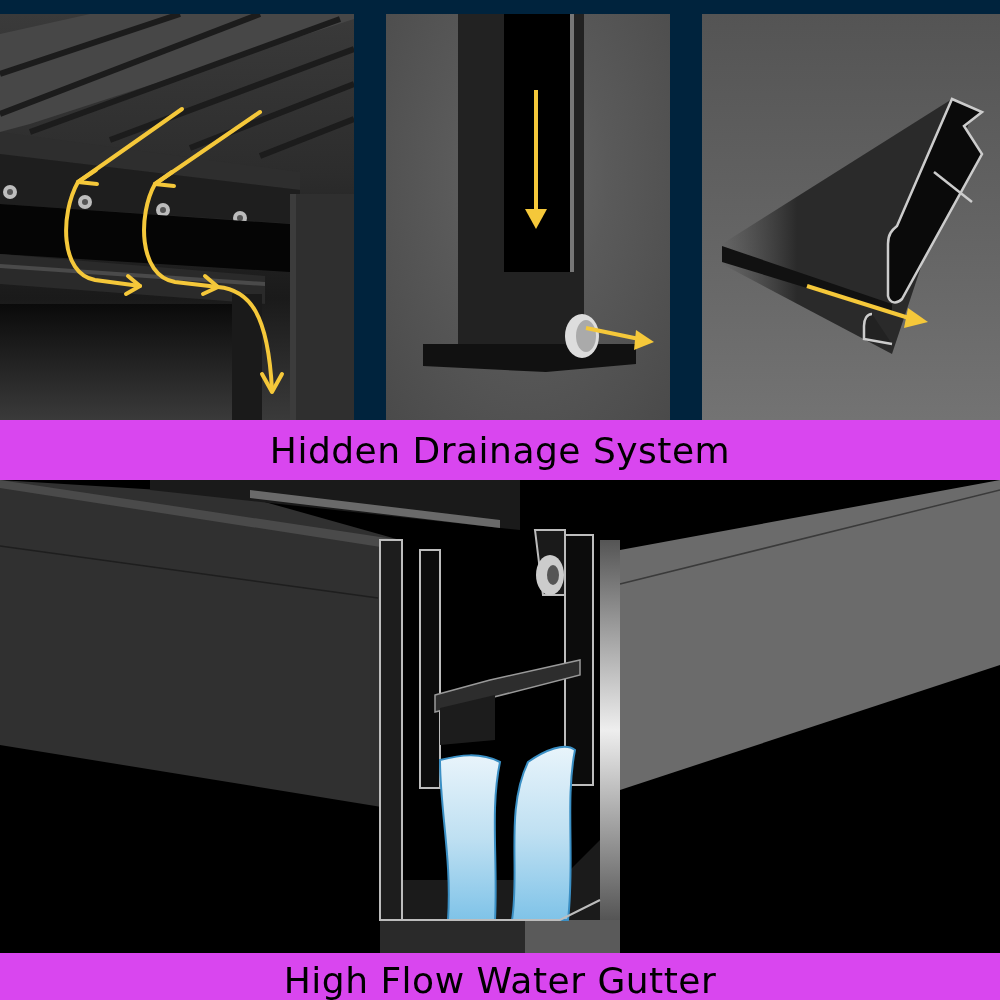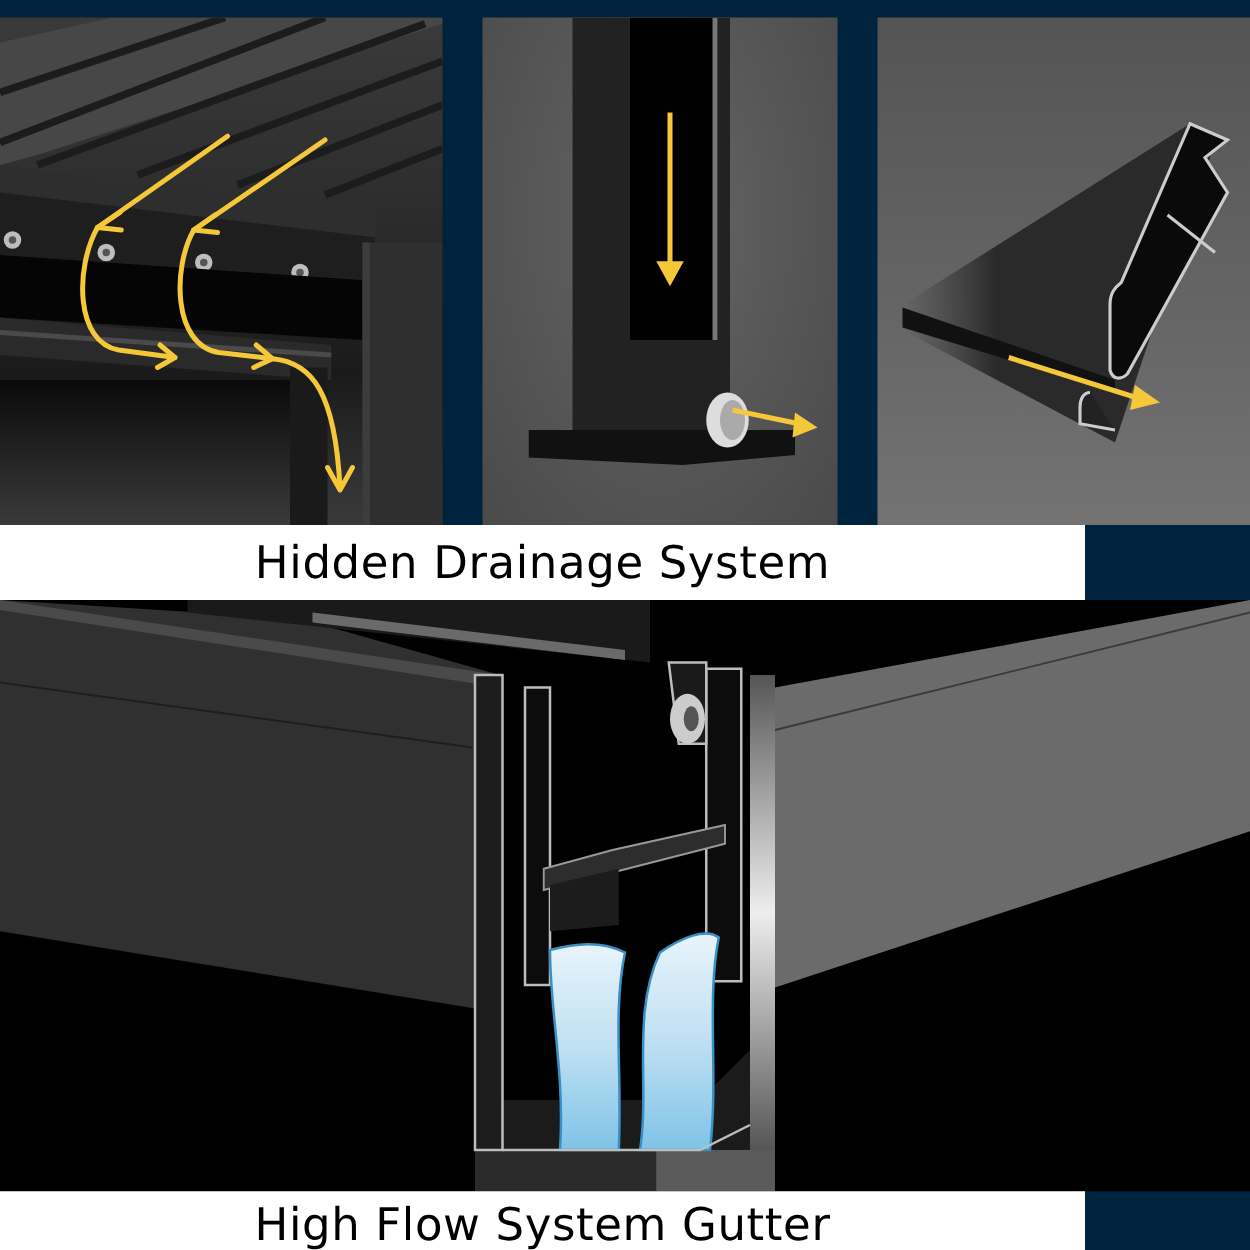--- a/index.html
+++ b/index.html
@@ -7,21 +7,21 @@
   .root { position:relative; width:1000px; height:1000px; background:#00233d; font-family:"DejaVu Sans", sans-serif; }
 
   
   .panel { position:absolute; top:14px; height:406px; overflow:hidden; }
   .p1 { left:0; width:354px; background:linear-gradient(180deg,#3a3a3a 0%,#2c2c2c 40%,#1a1a1a 70%,#3a3a3a 100%); }
   .p2 { left:386px; width:284px; background:radial-gradient(ellipse at 50% 40%,#6a6a6a 0%,#5a5a5a 40%,#4a4a4a 100%); }
   .p3 { left:702px; width:298px; background:linear-gradient(180deg,#545454 0%,#666 60%,#737373 100%); }
   .panel svg { position:absolute; left:0; top:0; width:100%; height:100%; }
 
   
-  .caption { position:absolute; left:0; width:868px; background:#ffffff; display:flex; align-items:center; justify-content:center; color:#000; font-family:"DejaVu Sans", sans-serif; font-weight:400; letter-spacing:0.5px; }
+  .caption { position:absolute; left:0; width:1000px; background:#d946ef; display:flex; align-items:center; justify-content:center; color:#000; font-family:"DejaVu Sans", sans-serif; font-weight:400; letter-spacing:0.5px; }
   .cap1 { top:420px; height:60px; font-size:36px; }
   .cap2 { top:953px; height:47px; font-size:36px; padding-top:8px; }
 
   
   .scene { position:absolute; left:0; top:480px; width:1000px; height:473px; background:#000; overflow:hidden; }
   .scene svg { position:absolute; left:0; top:0; width:100%; height:100%; }
 </style>
 </head>
 <body>
 
@@ -176,14 +176,14 @@
       <polygon points="435,215 490,200 580,180 580,195 490,218 435,232" fill="#2d2d2d" stroke="#999" stroke-width="1.5"></polygon>
       <polygon points="440,228 495,215 495,260 440,265" fill="#1c1c1c"></polygon>
 
       <path d="M440,280 C460,275 480,272 500,282 C490,330 498,380 495,440 L448,440 C452,380 440,330 440,280 Z" fill="url(#waterG)" stroke="#3a8fc4" stroke-width="2"></path>
       <path d="M528,282 C545,270 565,262 575,270 C565,320 575,380 568,440 L512,440 C520,390 505,330 528,282 Z" fill="url(#waterG)" stroke="#3a8fc4" stroke-width="2"></path>
 
       <polyline points="402,440 560,440 600,420" fill="none" stroke="#bdbdbd" stroke-width="2"></polyline>
     </svg>
   </div>
 
-  <div class="caption cap2">High Flow System Gutter</div>
+  <div class="caption cap2">High Flow Water Gutter</div>
 </div>
 
 </body></html>

